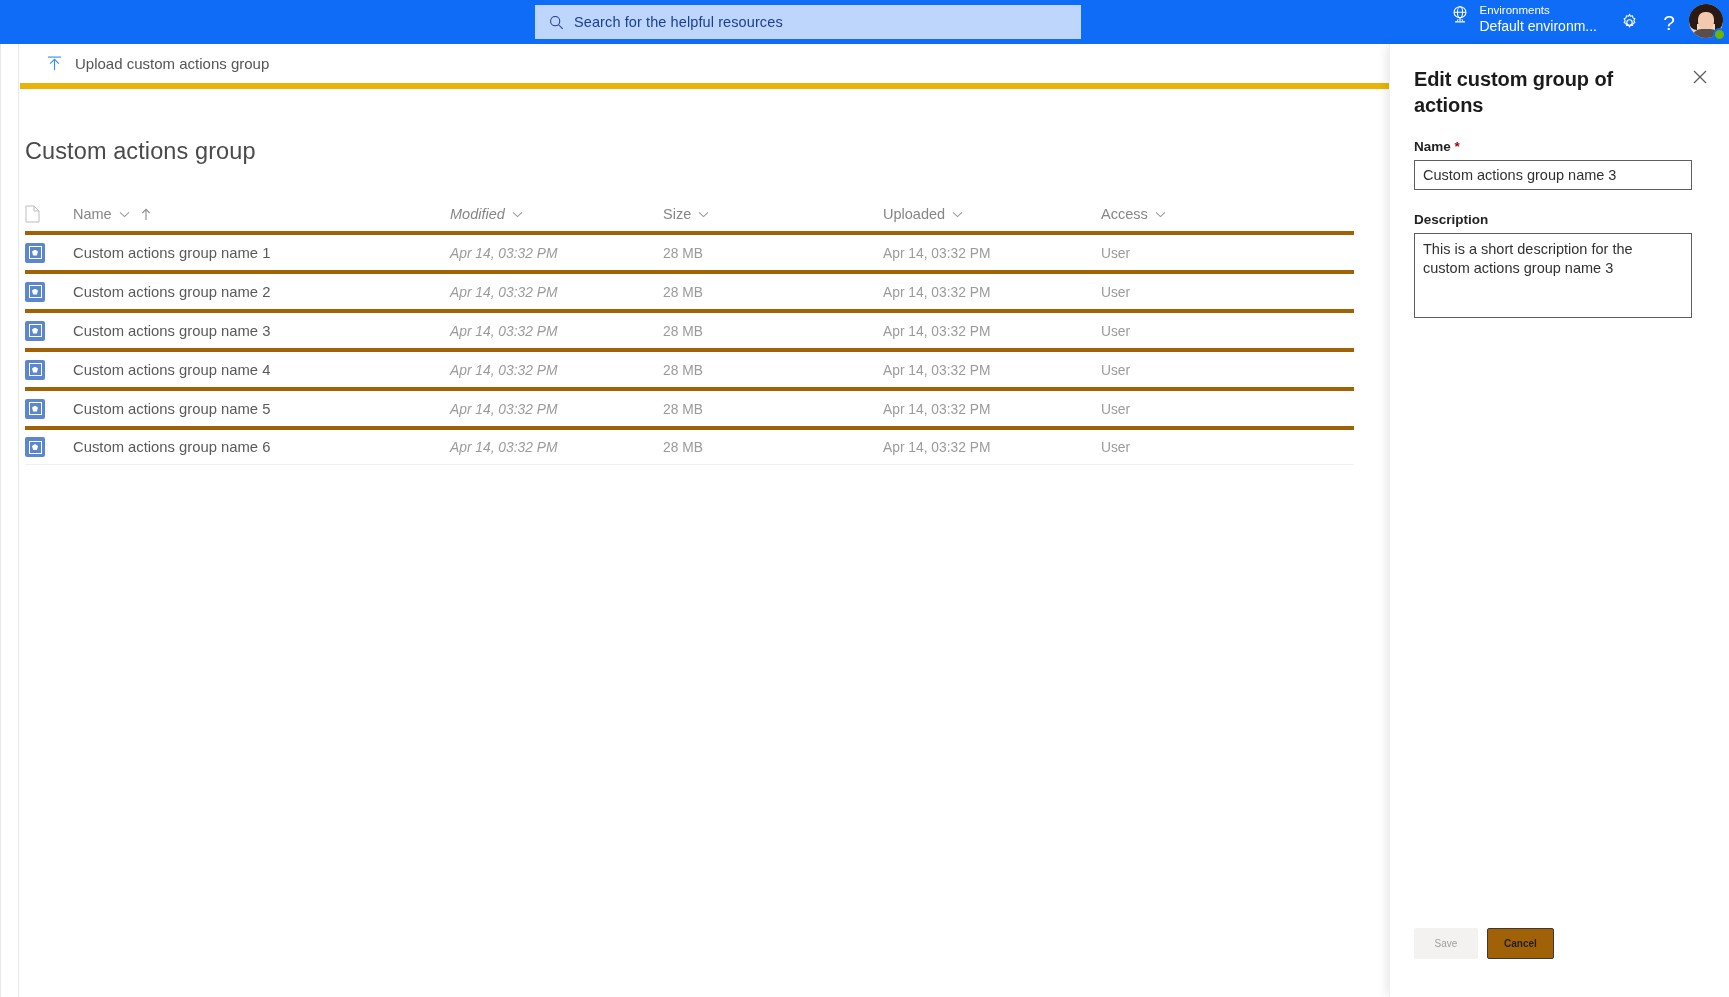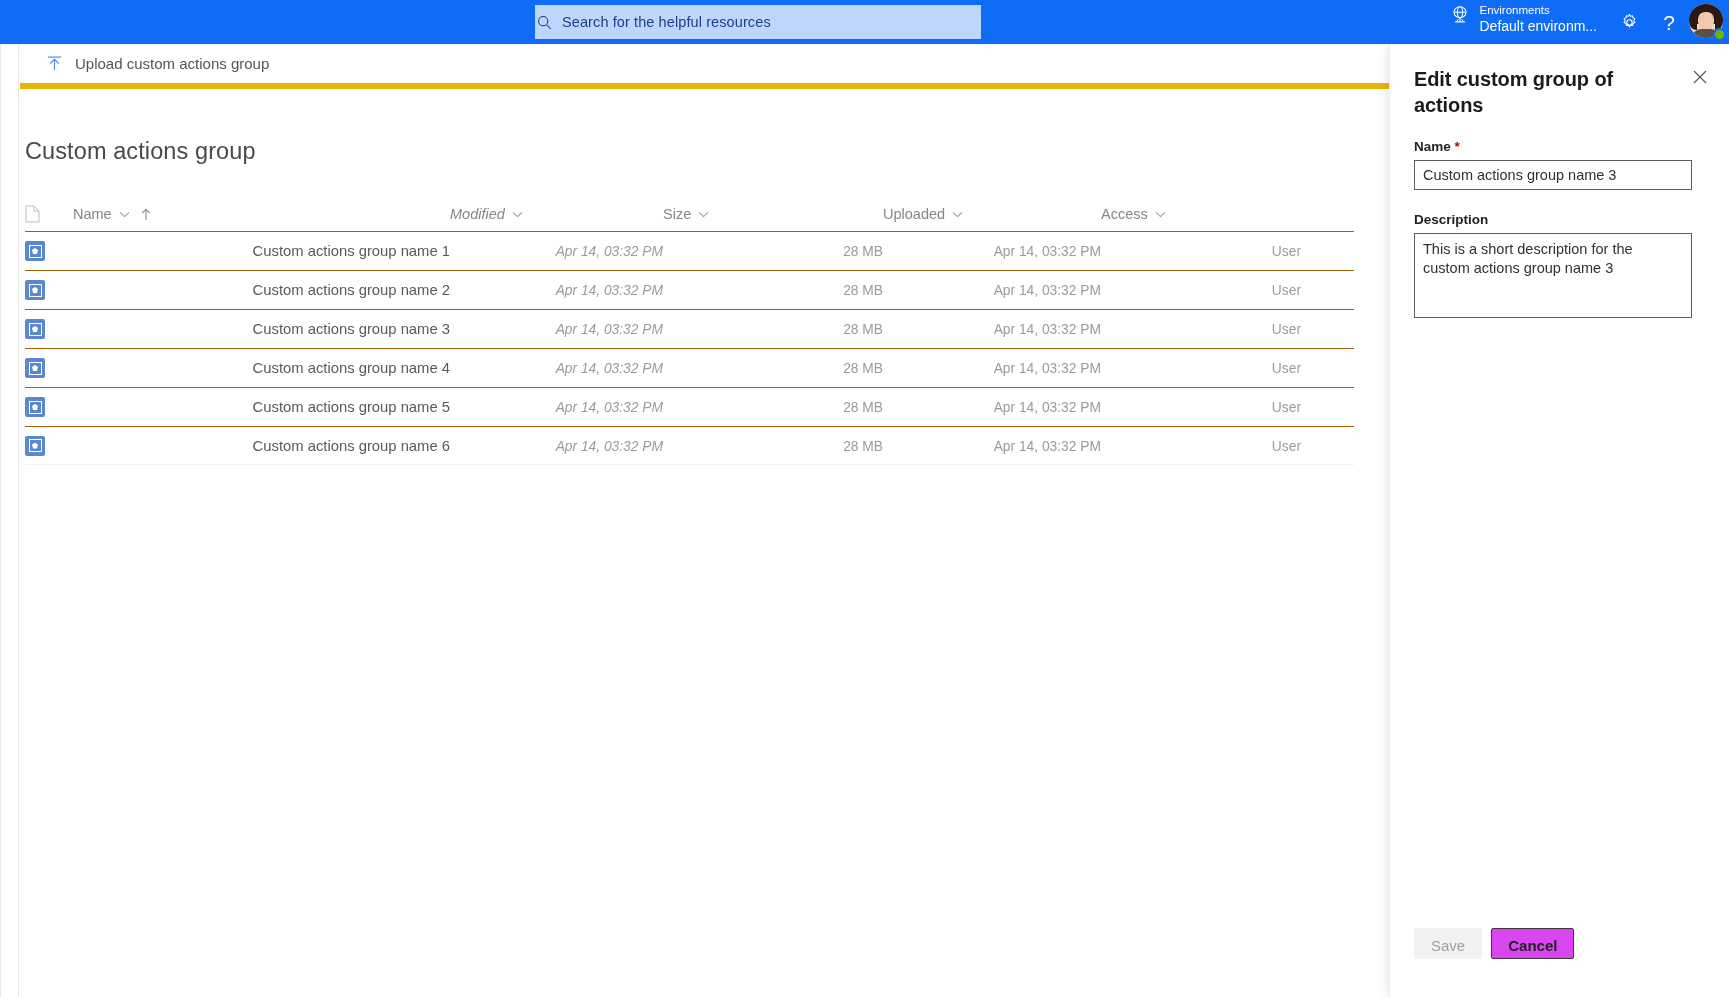--- a/index.html
+++ b/index.html
@@ -13,24 +13,24 @@
 
   
   .topbar {
     position: absolute; top: 0; left: 0;
     width: 1729px; height: 44px;
     background: #0f6cf7;
     display: flex; align-items: center;
   }
   .search-box {
     position: absolute; left: 535px; top: 5px;
-    width: 446px; height: 34px;
+    width: 546px; height: 34px;
     background: #bed6fb;
     display: flex; align-items: center;
-    padding-left: 2px;
+    padding-left: 14px;
     cursor: text;
   }
   .search-icon { width: 15px; height: 15px; flex: none; margin-right: 10px; }
   .search-placeholder {
     font-size: 14.5px; color: #1b3f8f; letter-spacing: .1px;
   }
 
   .env-block {
     position: absolute; right: 128px; top: 4px;
     display: flex; align-items: flex-start; gap: 9px;
@@ -131,23 +131,22 @@
 
   
   .table { margin: 32px 0 0 22px; width: 1329px; }
   .t-head {
     display: flex; align-items: center;
     height: 34px; color: #8c8c8c;
   }
   .t-row {
     display: flex; align-items: center;
     height: 39px;
-    border-top: 1px solid #a16207;
+    border-top: 4px solid #a16207;
     cursor: pointer;
-    text-align: right;
   }
   .t-row:last-child { border-bottom: 1px solid #f1f1f1; }
   .c-icon  { width: 48px; flex: none; display: flex; align-items: center; }
   .c-name  { width: 377px; flex: none; }
   .c-mod   { width: 213px; flex: none; font-style: italic; }
   .c-size  { width: 220px; flex: none; }
   .c-upl   { width: 218px; flex: none; }
   .c-acc   { width: 200px; flex: none; }
 
   .th-cell {
@@ -218,29 +217,29 @@
   }
   .gap-1 { height: 20px; }
   .gap-2 { height: 22px; }
 
   .panel-actions {
     position: absolute; left: 24px; bottom: 38px;
     display: flex; gap: 9px; align-items: center;
   }
   .btn {
     height: 31px; min-width: 64px; padding: 8px 16px;
-    font-size: 15px; font-family: inherit;
+    font-size: 10px; font-family: inherit;
     border-radius: 2px; cursor: pointer;
   }
   .btn-save {
     background: #f3f2f1; color: #a19f9d; border: 1px solid #f3f2f1;
     cursor: default;
   }
   .btn-cancel {
-    background: #d946ef; color: #201f1e; border: 1px solid #3b3a39;
+    background: #a16207; color: #201f1e; border: 1px solid #3b3a39;
     font-weight: 600;
   }
 </style>
 </head>
 <body>
 
 <div class="topbar">
 
   <div class="search-box">
     <svg class="search-icon" viewBox="0 0 16 16">

